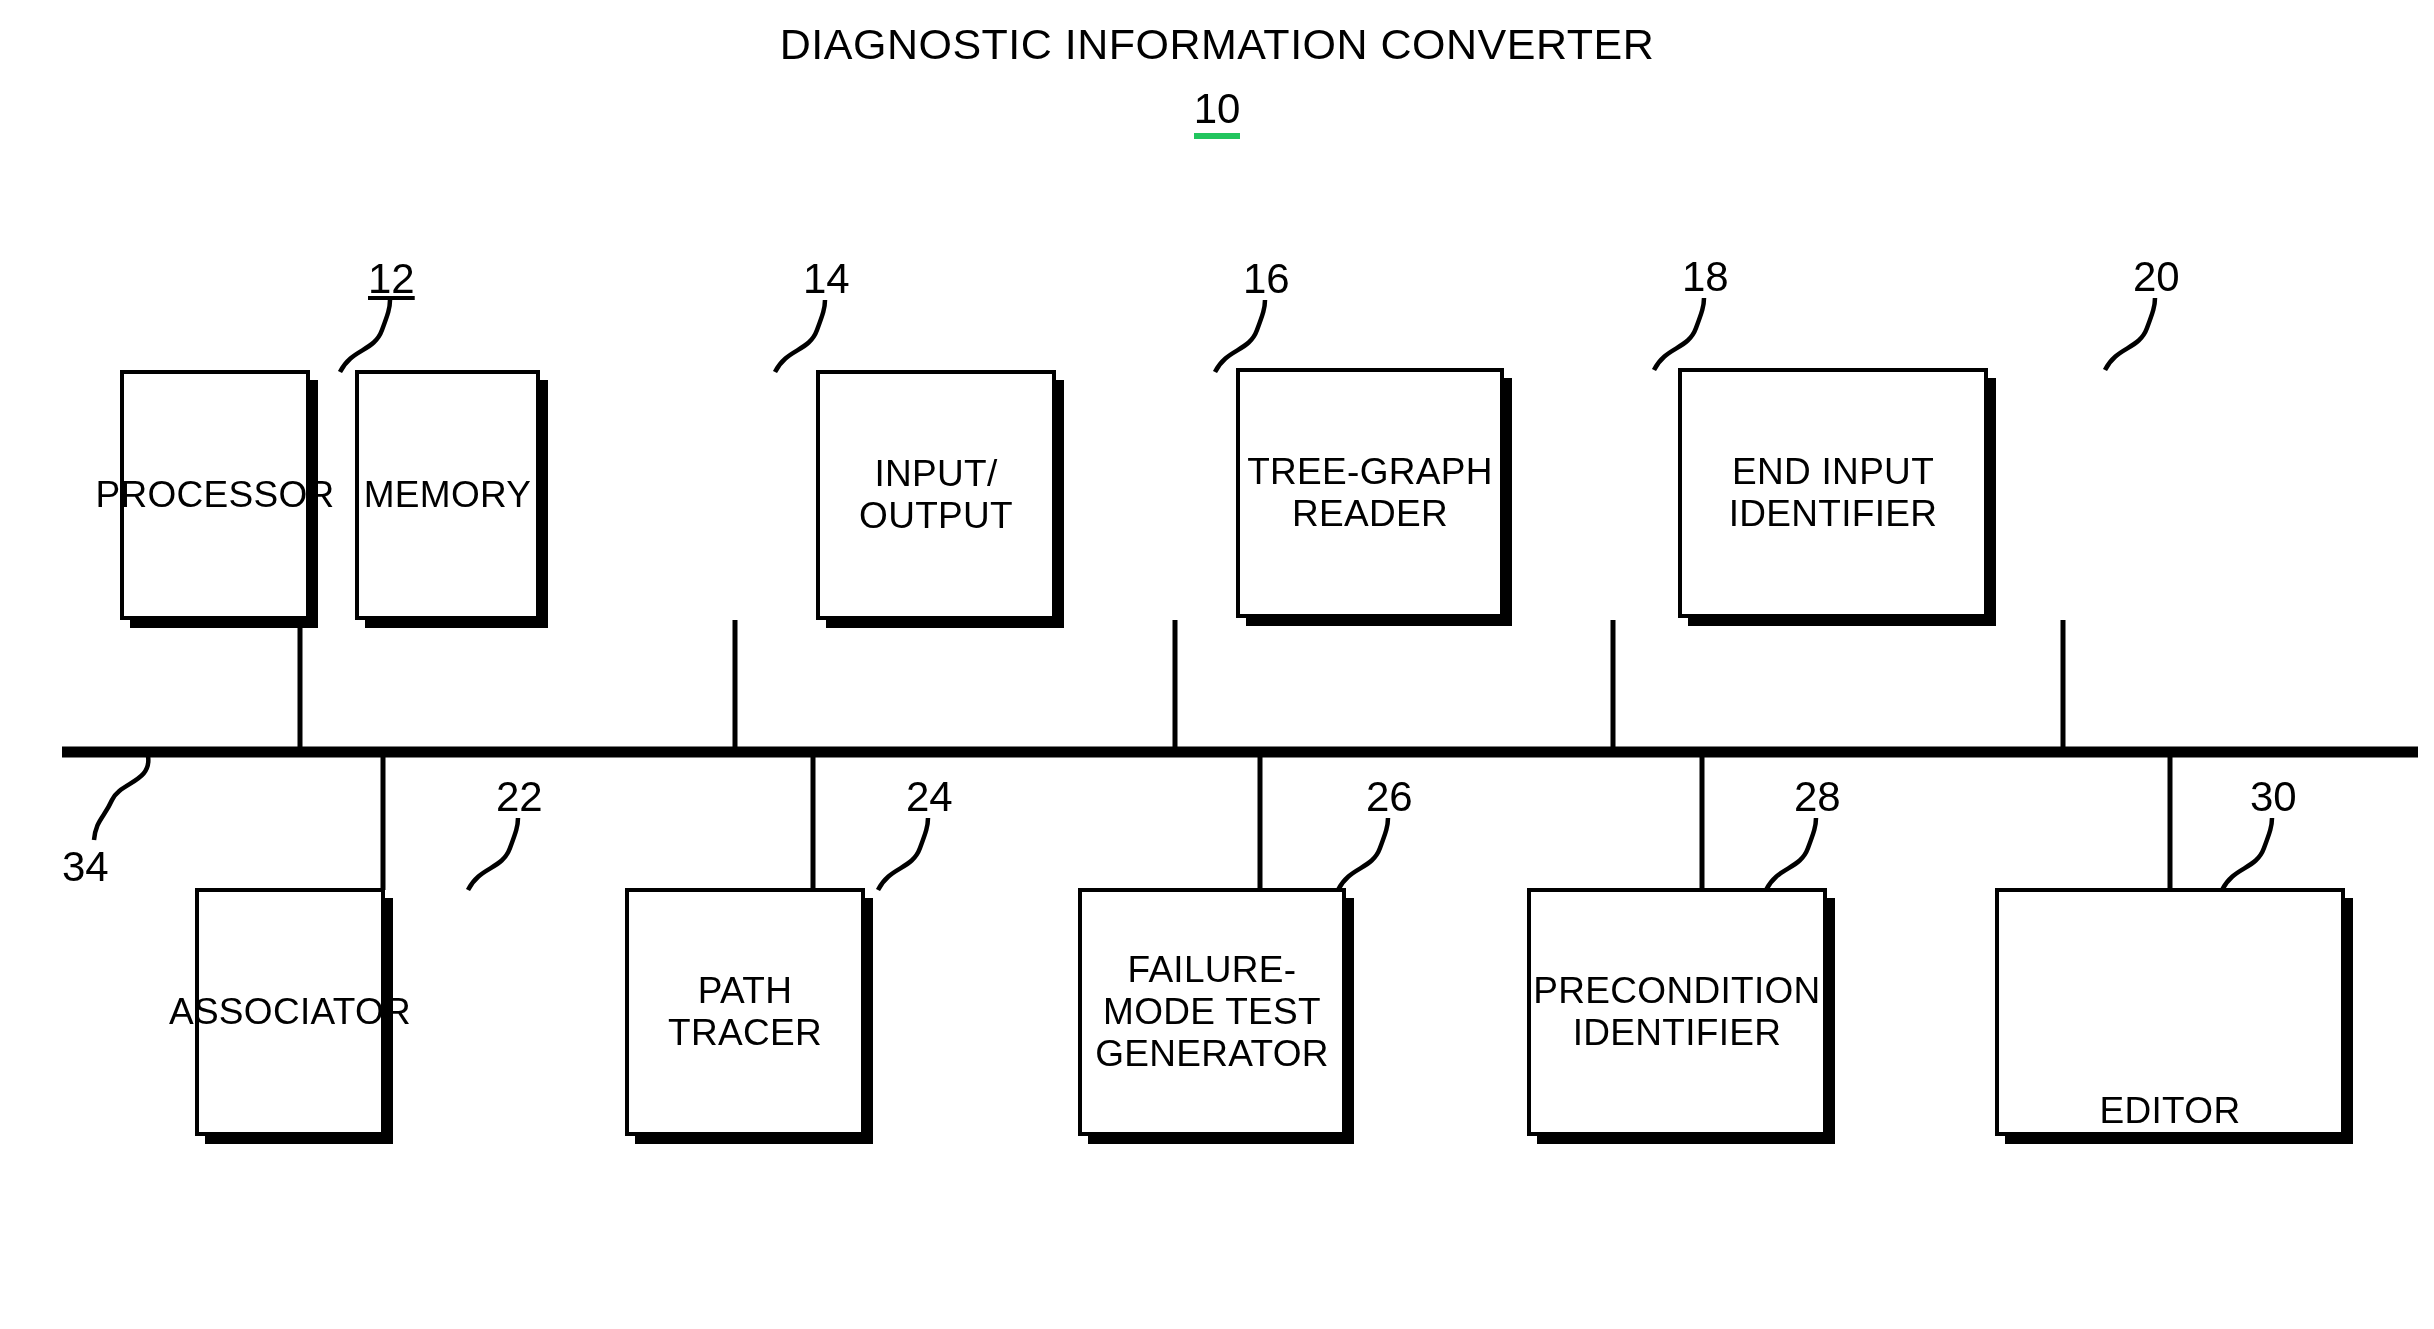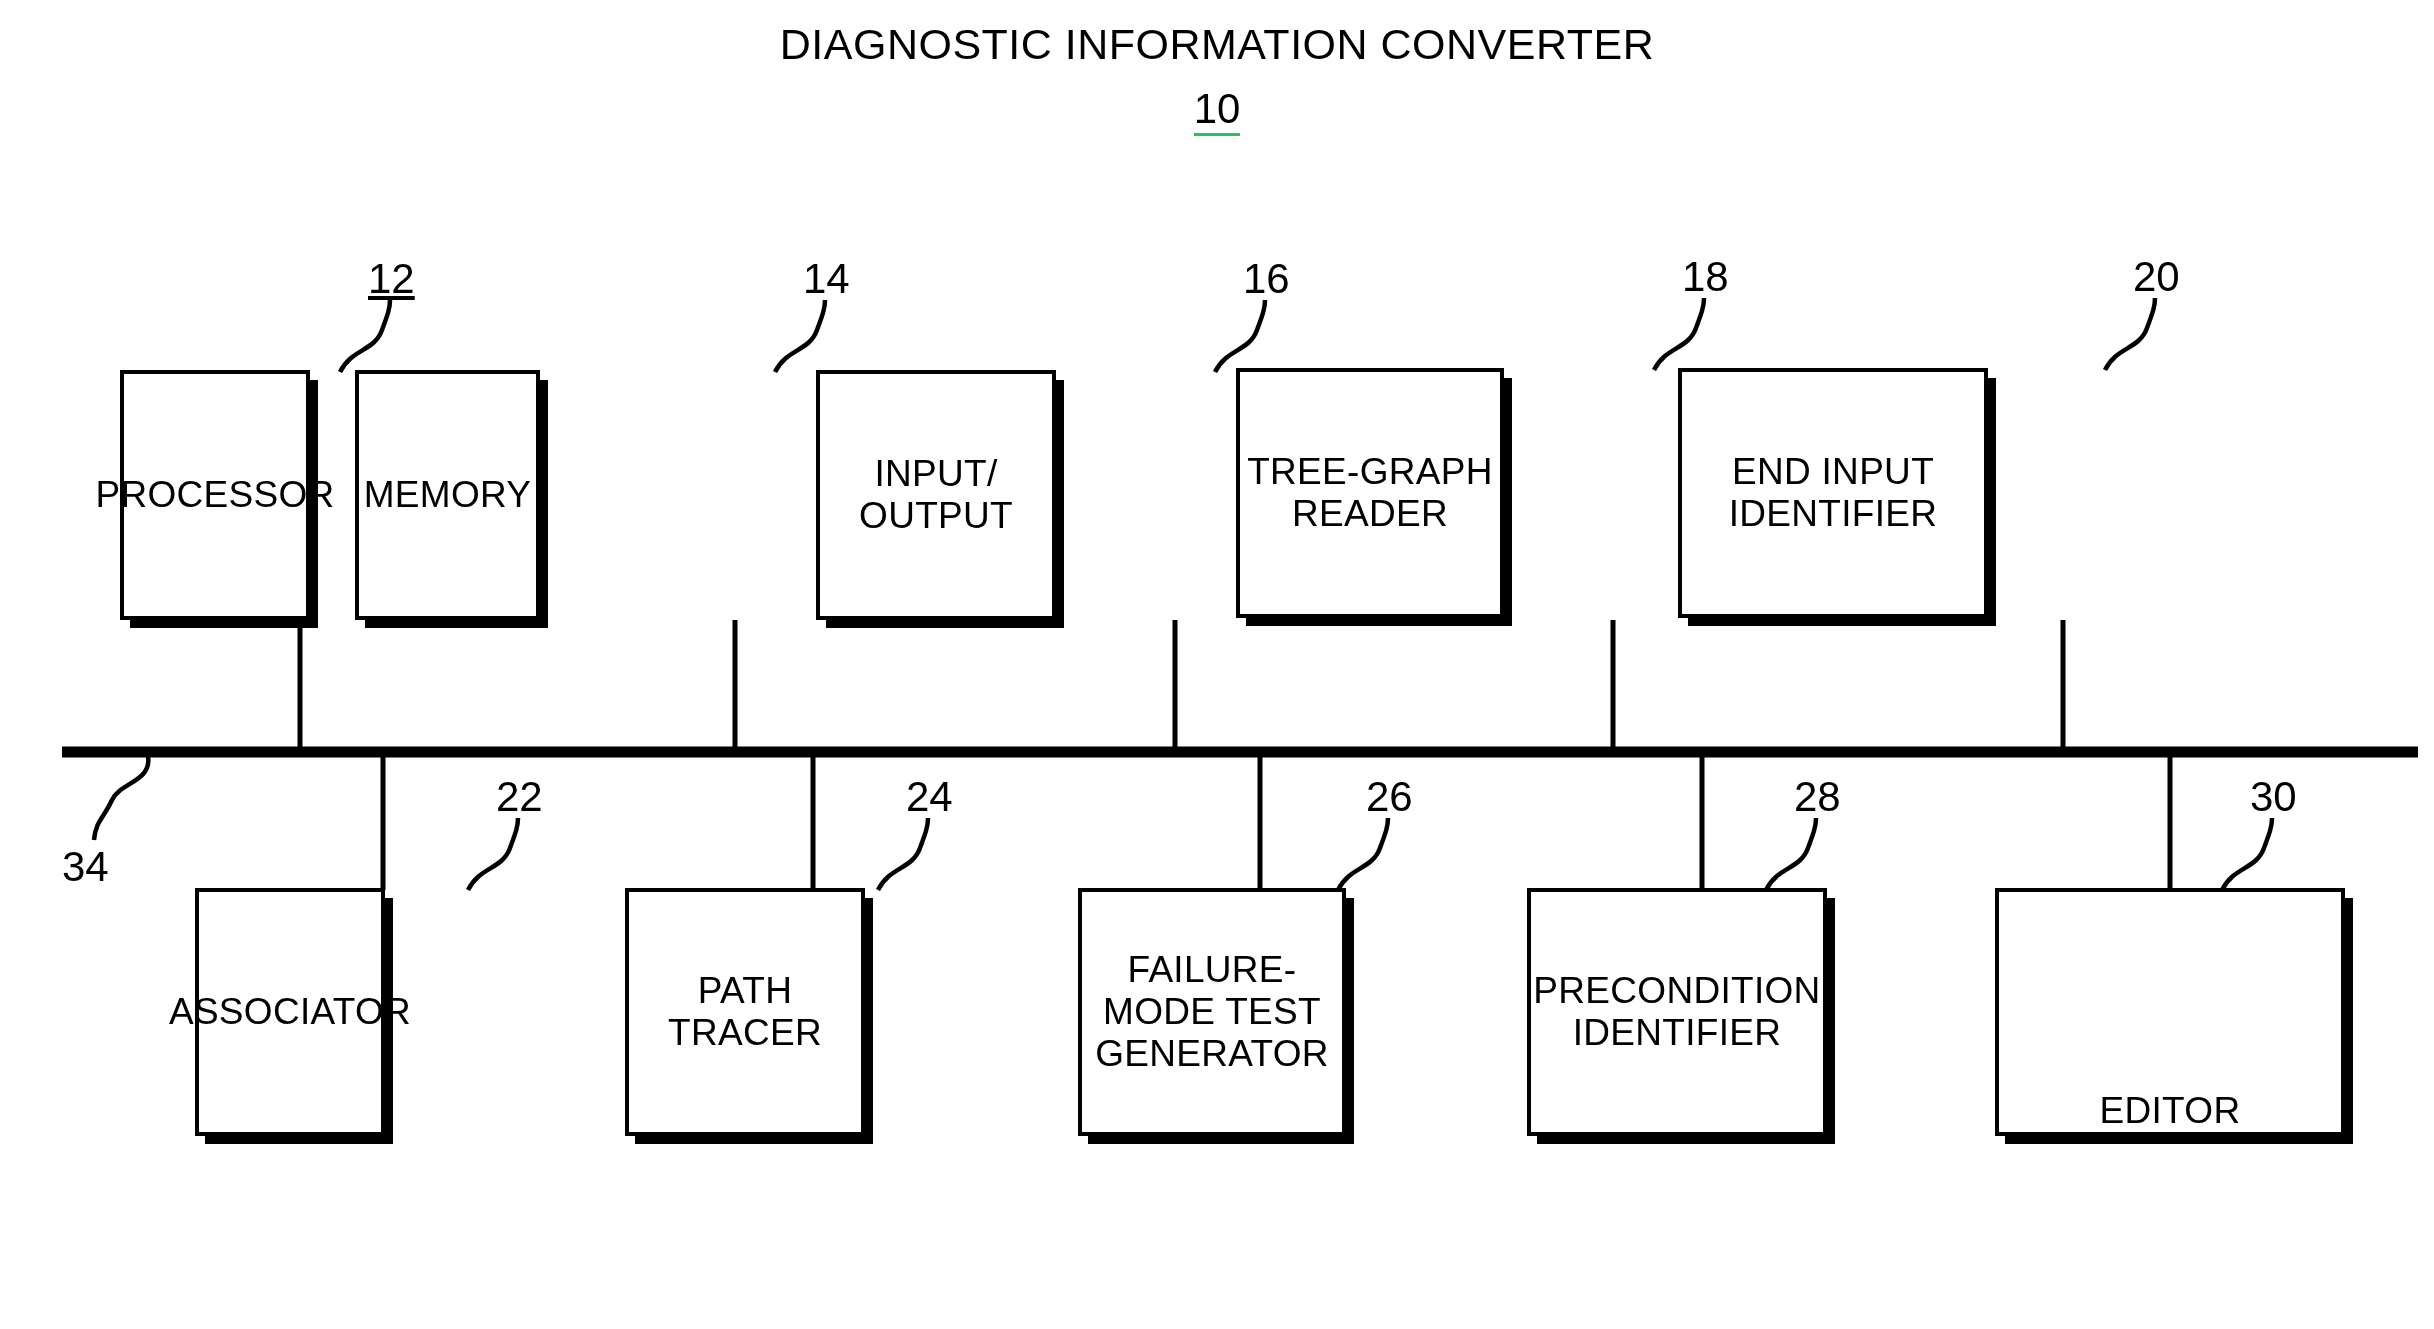--- a/index.html
+++ b/index.html
@@ -38,21 +38,21 @@
   }
   .fig-title-num {
     position: absolute;
     left: 0;
     top: 85px;
     width: 2434px;
     text-align: center;
     font-size: 42px;
   }
   .fig-title-num span {
-    border-bottom: 3px solid #22c55e;
+    border-bottom: 6px solid #22c55e;
     padding-bottom: 1px;
   }
 
   
   .block {
     position: absolute;
     box-sizing: border-box;
     background: #ffffff;
     border: 4px solid #000000;
     

